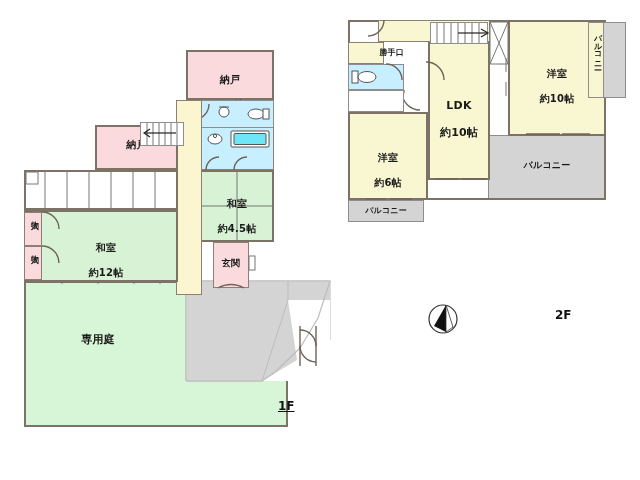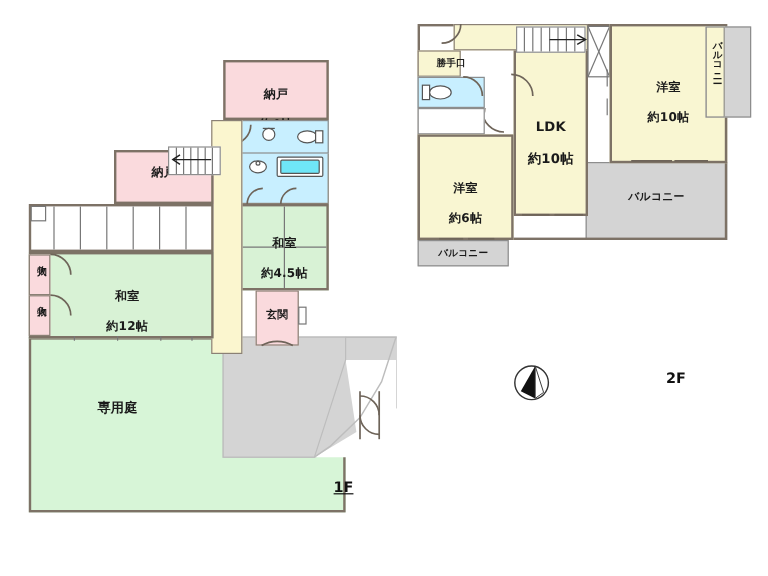--- a/index.html
+++ b/index.html
@@ -190,21 +190,21 @@
       <line class="stroke-thin" x1="139" y1="23" x2="139" y2="43"></line>
       <path class="arrowline" d="M118,33 L147,33"></path>
       <path class="arrowline" d="M141,29 L148,33 L141,37"></path>
 
       <rect class="stroke-thin" x="150" y="22" width="18" height="42" fill="#fff"></rect>
       <line class="stroke-thin" x1="150" y1="22" x2="168" y2="64"></line>
       <line class="stroke-thin" x1="168" y1="22" x2="150" y2="64"></line>
     </svg>
 
     <div class="b twall f-yellow" style="left:8px;top:42px;width:36px;height:22px;"></div>
-    <div class="lbl s8" style="left:8px;top:48px;width:56px;">勝手口</div>
+    <div class="lbl s8" style="left:8px;top:48px;width:56px;text-align:right;">勝手口</div>
 
     <div class="b thin f-water" style="left:8px;top:64px;width:56px;height:26px;"></div>
     <svg style="left:0;top:0;width:300px;height:440px;">
       <rect class="fx" x="12" y="71" width="6" height="12"></rect>
       <ellipse class="fx" cx="27" cy="77" rx="9" ry="5.5"></ellipse>
 
       <path class="stroke" d="M46,64 A16,16 0 0 1 62,80"></path>
       <path class="stroke" d="M64,90 A16,16 0 0 1 48,106"></path>
       <path class="stroke" d="M44,20 A16,16 0 0 1 28,36"></path>
       <path class="stroke" d="M80,110 A18,18 0 0 1 62,92"></path>

